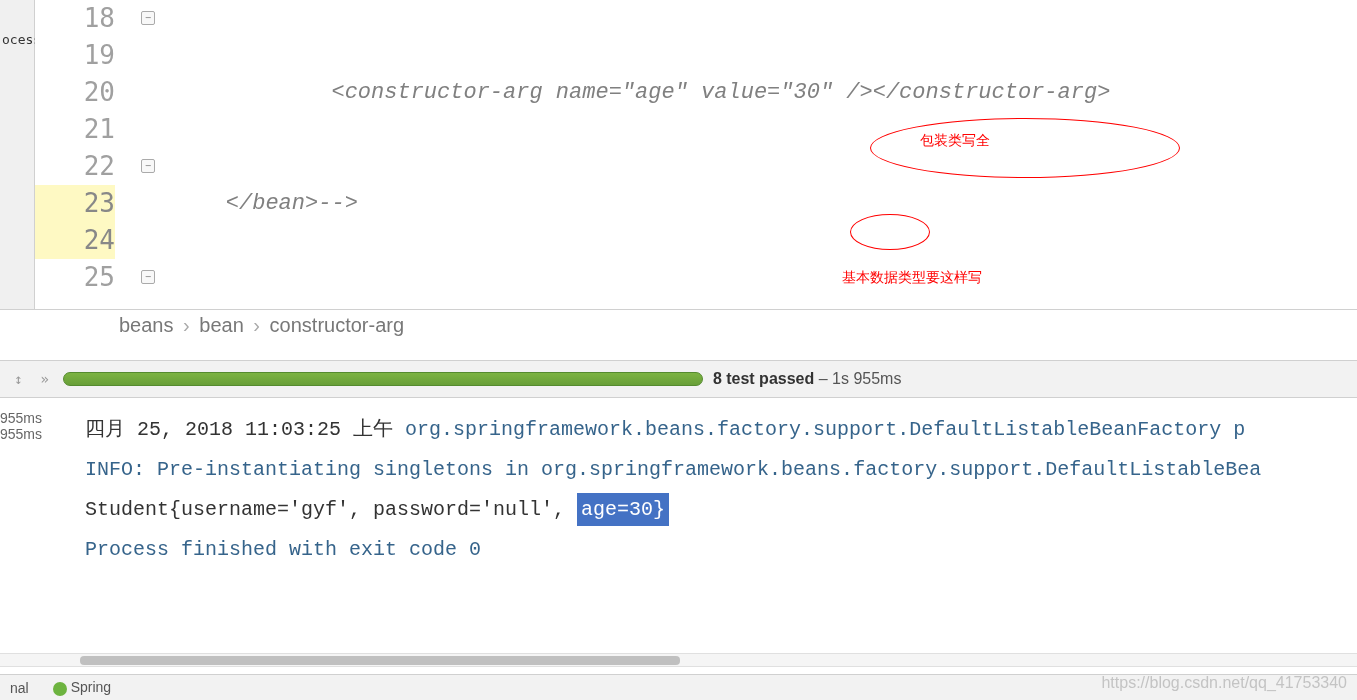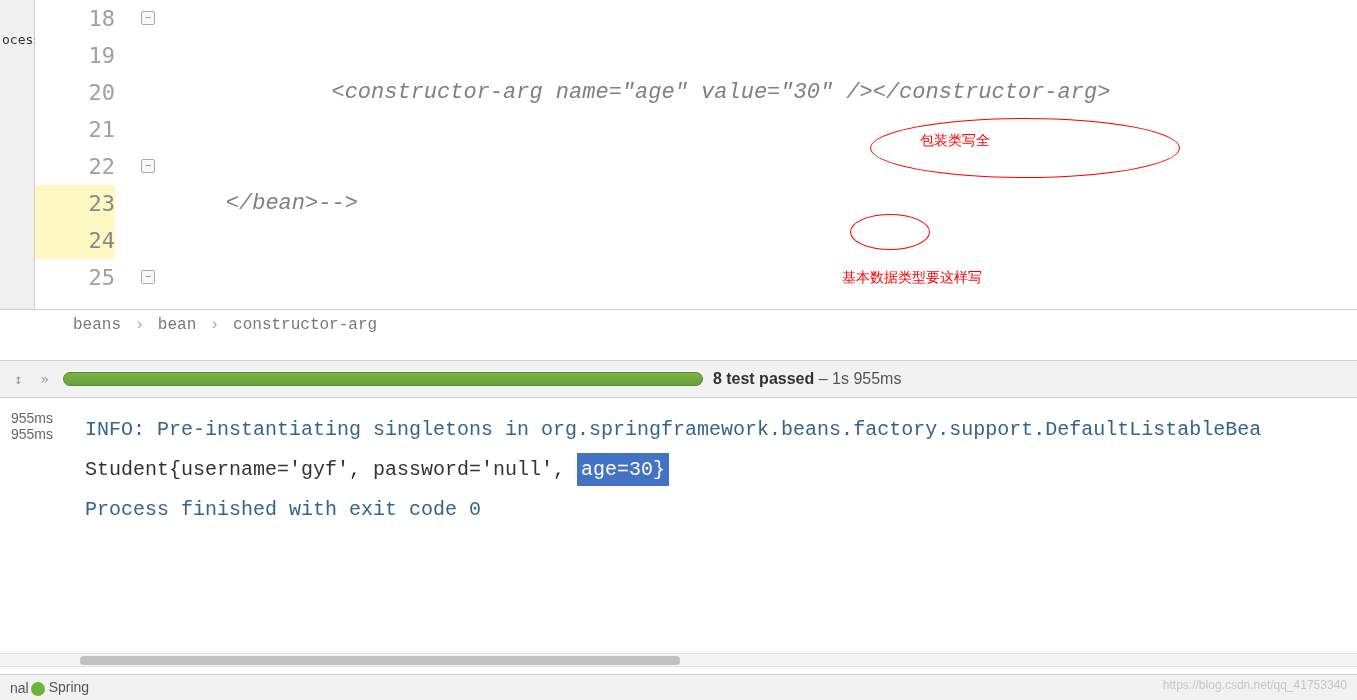--- a/index.html
+++ b/index.html
@@ -38,21 +38,21 @@
       width: 100px;
       background: #ffffff;
       text-align: right;
       padding-right: 20px;
       padding-top: 0px;
       position: relative;
     }
     .line-num {
       height: 37px;
       line-height: 37px;
-      font-size: 22px;
+      font-size: 26px;
       color: #a0a0a0;
       font-family: monospace;
     }
     .line-num.hl { color: #888; background: #fef9c3; }
     
     .fold-column {
       width: 30px;
       background: #ffffff;
       position: relative;
     }
@@ -93,24 +93,24 @@
     .ellipse {
       position: absolute;
       border: 1px solid #ff0000;
       border-radius: 50%;
       z-index: 9;
     }
     
     .breadcrumb {
       height: 30px;
       line-height: 30px;
-      padding-left: 71px;
-      font-size: 16px;
+      padding-left: 117px;
+      font-size: 20px;
       color: #787878;
-      font-family: Liberation Mono, monospace;
+      font-family: Liberation Sans, sans-serif;
       background: #fff;
     }
     .breadcrumb span { margin: 0 2px; }
     .bc-sep { color: #aaa; margin: 0 6px; }
     
     .test-bar {
       height: 38px;
       display: flex;
       align-items: center;
       background: #f2f2f2;
@@ -129,21 +129,21 @@
     }
     .test-status {
       font-size: 16px;
       color: #555;
       font-family: sans-serif;
     }
     .test-status b { color: #333; font-weight: bold; }
     
     .side-info {
       position: absolute;
-      left: 11px;
+      left: 0;
       top: 410px;
       font-size: 14px;
       color: #666;
       font-family: sans-serif;
     }
     
     .console {
       padding: 12px 20px 12px 85px;
       font-size: 20px;
       line-height: 40px;
@@ -180,40 +180,40 @@
       position: absolute;
       bottom: 0;
       left: 0;
       right: 0;
       height: 26px;
       background: #f2f2f2;
       border-top: 1px solid #d0d0d0;
       display: flex;
       align-items: center;
       padding: 0 10px;
-      gap: 2px;
+      gap: 24px;
       font-size: 14px;
       font-family: sans-serif;
       color: #555;
     }
     .spring-icon {
       width: 14px;
       height: 14px;
       background: #6db33f;
       border-radius: 50%;
       display: inline-block;
       vertical-align: middle;
       margin-right: 4px;
     }
     
     .watermark {
       position: absolute;
       bottom: 8px;
       right: 10px;
-      font-size: 12px;
+      font-size: 16px;
       color: rgba(150,150,150,0.5);
       font-family: sans-serif;
     }
   </style>
 </head>
 <body>
 
 <div class="editor-container">
   <div class="left-panel">
     <div class="left-panel-text">ocess</div>
@@ -271,20 +271,21 @@
     <b>8 test passed</b> <span>– 1s 955ms</span>
   </span>
 </div>
 
 <div class="side-info">
   <div>955ms</div>
   <div>955ms</div>
 </div>
 
 <div class="console">
+  <div class="console-line"><span>四月 25, 2018 11:03:25 上午 </span><span class="console-blue">org.springframework.beans.factory.support.DefaultListableBeanFactory p</span></div>
   <div class="console-line console-blue">INFO: Pre-instantiating singletons in org.springframework.beans.factory.support.DefaultListableBea</div>
   <div class="console-line"><span>Student{username='gyf', password='null', </span><span class="console-hl">age=30}</span></div>
   <div class="console-line"></div>
   <div class="console-line console-blue">Process finished with exit code 0</div>
 </div>
 
 <div class="bottom-scroll">
   <div class="scroll-thumb"></div>
 </div>
 

